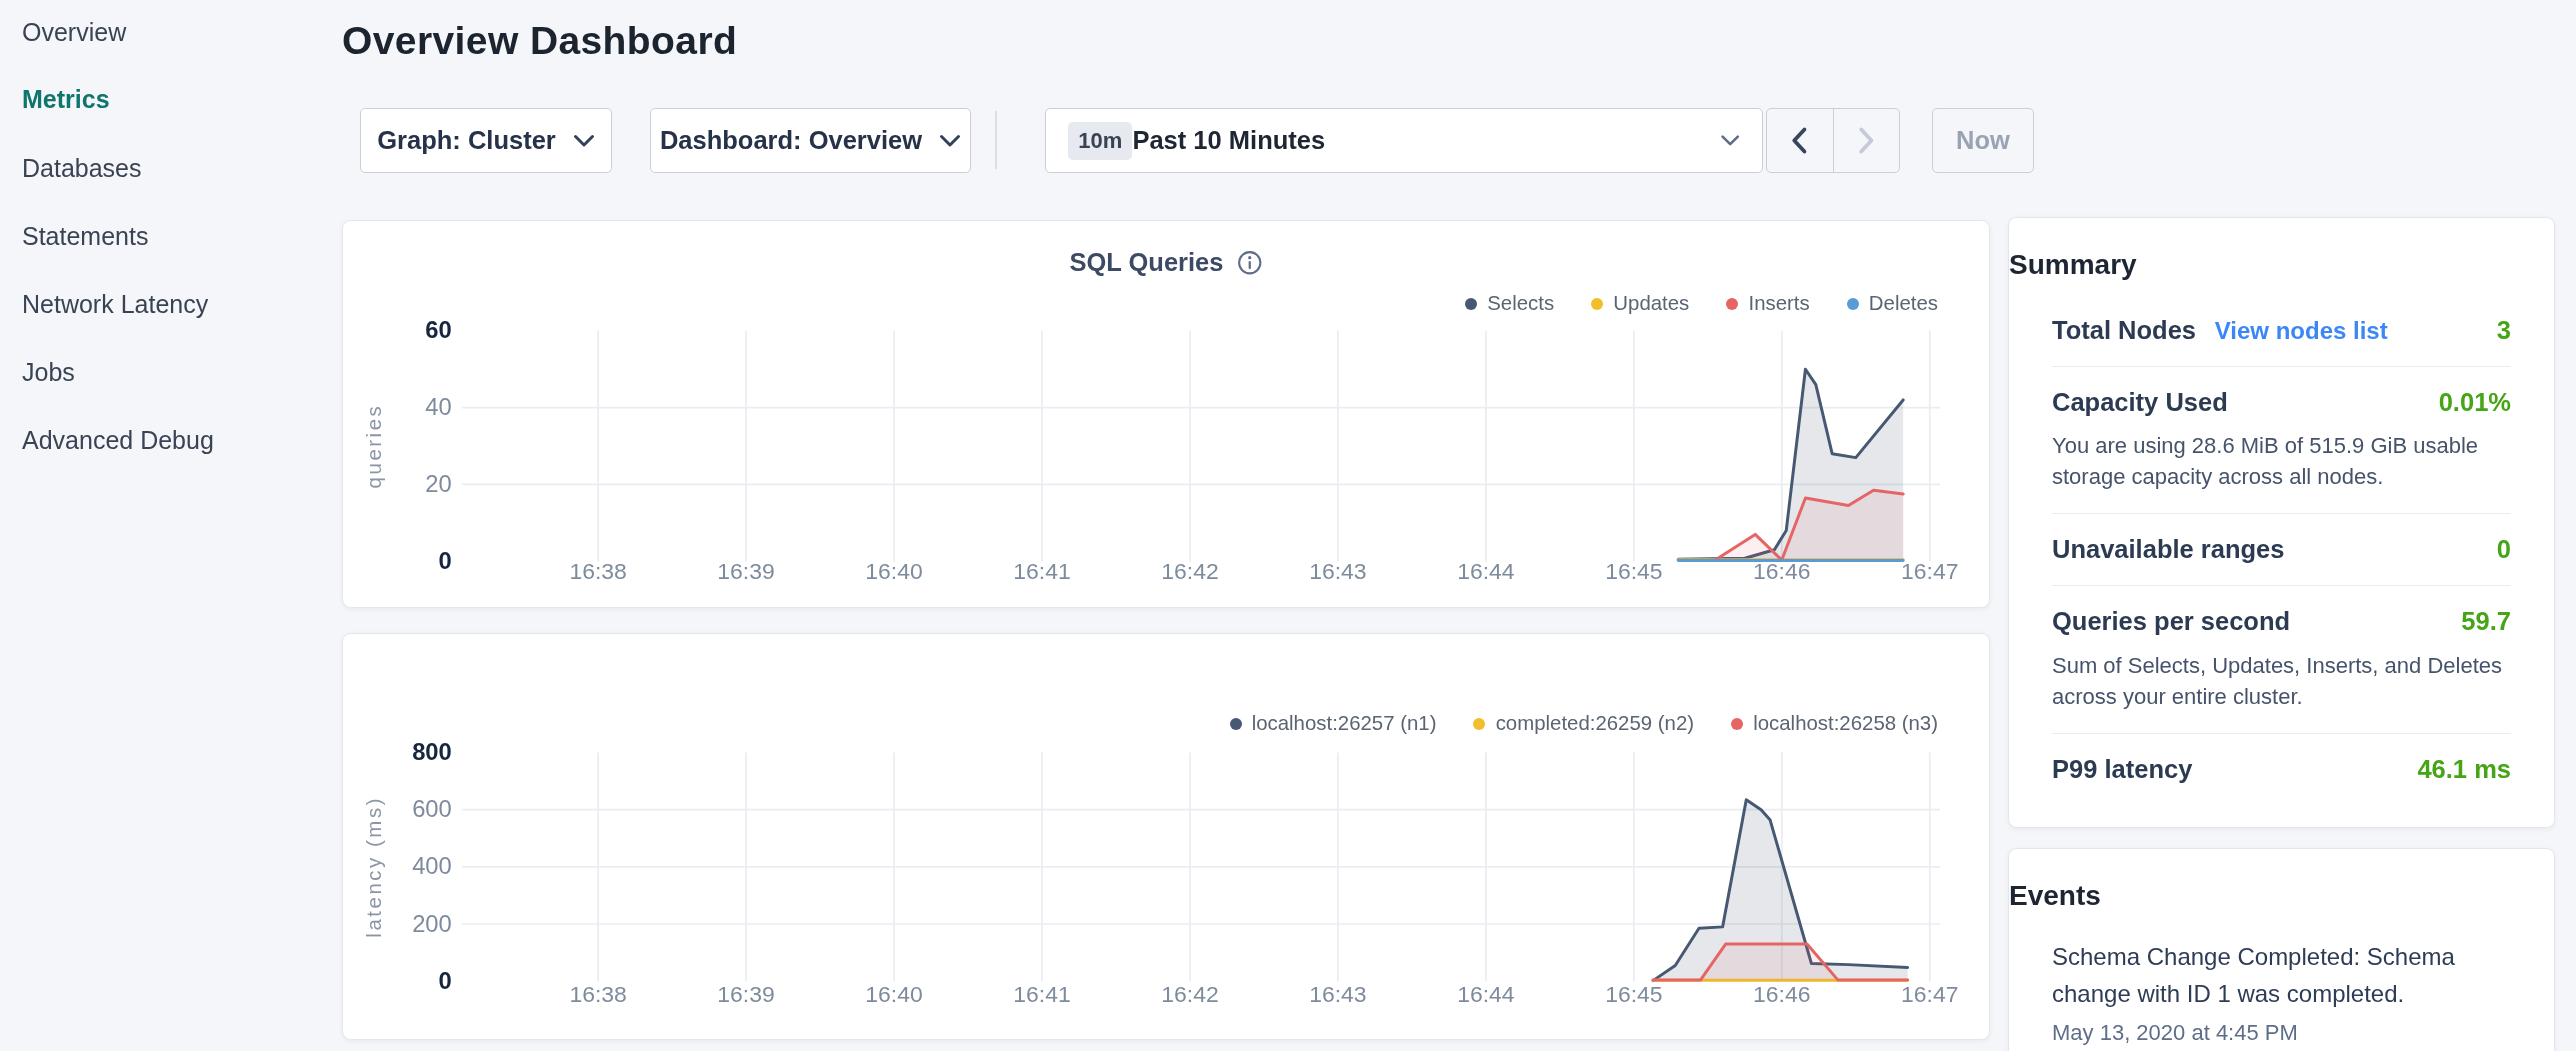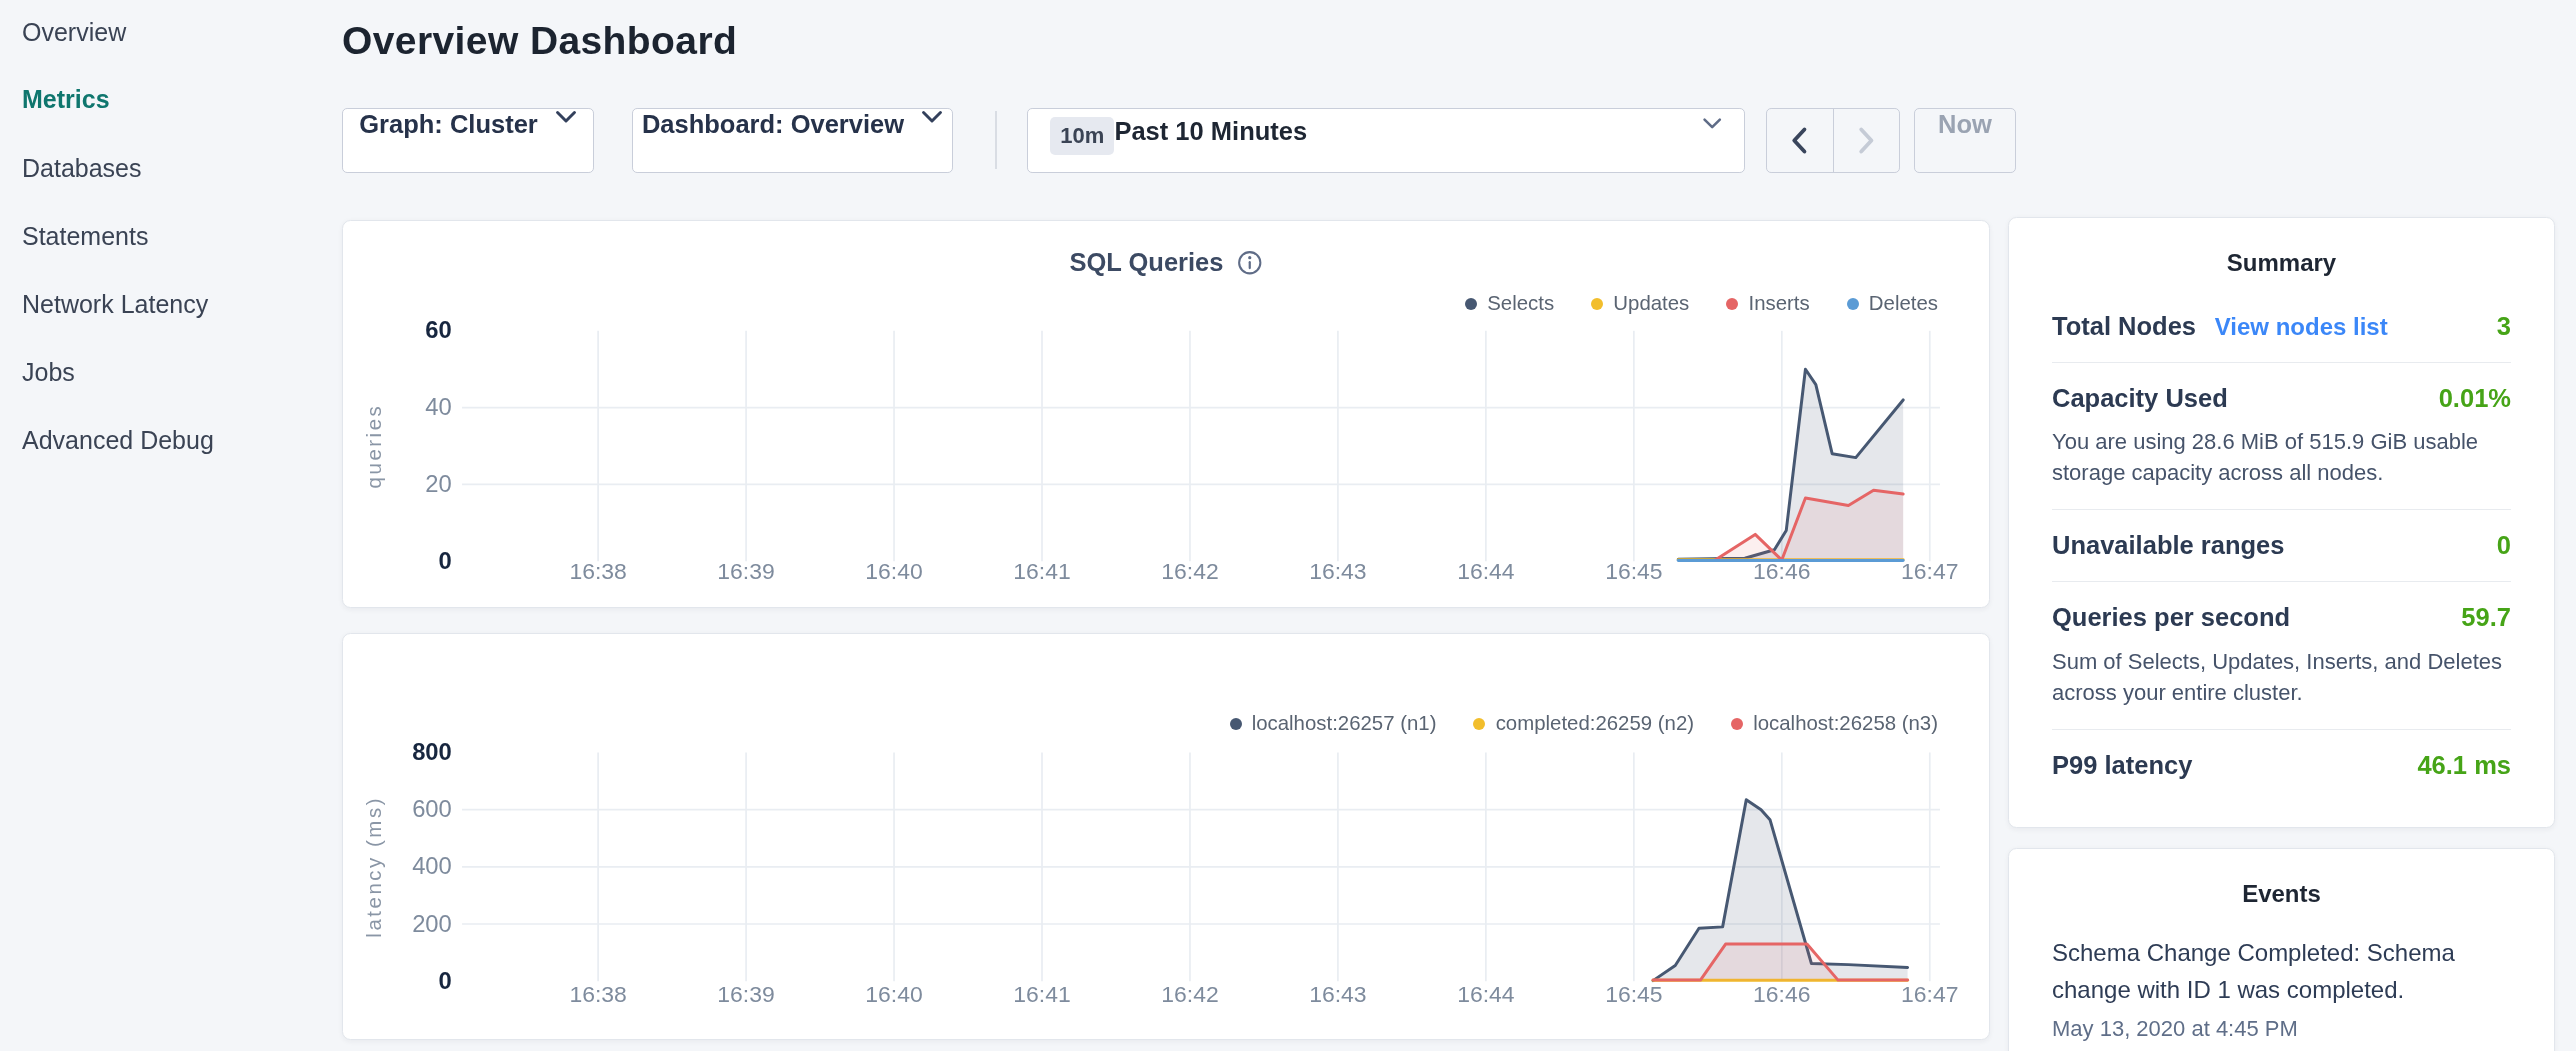--- a/index.html
+++ b/index.html
@@ -15,23 +15,23 @@
     font-size:25px;color:#3A4354;cursor:pointer;white-space:nowrap;
   }
   .sidebar-item.active{color:#0f766e;font-weight:700;}
   
   .page-title{
     position:absolute;left:342px;top:18.7px;margin:0;
     font-size:39px;font-weight:600;color:#1C2430;letter-spacing:0.4px;
   }
   
   .ctl{position:absolute;top:108px;height:65px;box-sizing:border-box;
-    display:flex;align-items:flex-start;justify-content:center;
+    display:flex;align-items:center;justify-content:center;
     font-family:inherit;font-size:25.5px;font-weight:700;color:#26324A;
-    background:#fff;border:1.7px solid #C9CEDA;border-radius:5.1px;cursor:pointer;}
+    background:#fff;border:1.7px solid #C9CEDA;border-radius:5.1px;cursor:pointer;margin-left:18px;}
   #graph-btn{left:342px;width:252px;gap:17px;}
   #dashboard-btn{left:632px;width:321px;gap:17px;}
   .vdivider{position:absolute;left:995px;top:111px;width:1.7px;height:58px;background:#D9DDE4;}
   #time-select{left:1027px;width:718px;justify-content:flex-start;padding:8px 22px;}
   .time-badge{background:#E6E9F0;border-radius:5.1px;padding:6px 10.2px;font-size:22px;font-weight:700;color:#3A4354;}
   .time-label{font-size:25.5px;font-weight:700;color:#1E2633;}
   .time-chevron{margin-left:auto;}
   .arrow-group{position:absolute;left:1766px;top:108px;width:134px;height:65px;box-sizing:border-box;
     border:1.7px solid #C9CEDA;border-radius:5.1px;display:flex;background:transparent;}
   .arrow-btn{flex:1;display:flex;align-items:center;justify-content:center;background:transparent;border:none;cursor:pointer;padding:0;}
@@ -45,21 +45,21 @@
   .chart-title{position:absolute;top:27px;left:0;width:100%;display:flex;align-items:center;
     justify-content:center;gap:13.6px;font-size:25.5px;font-weight:700;color:#3C4A63;}
   .legend{position:absolute;right:51px;display:flex;gap:37px;align-items:center;}
   #legend-1{top:71px;} #legend-2{top:78px;}
   .legend-item{display:flex;align-items:center;gap:10.2px;font-size:20.4px;color:#5A6472;white-space:nowrap;}
   .legend-dot{width:12px;height:12px;border-radius:50%;flex:0 0 auto;}
   .plot{position:absolute;left:0;top:0;}
   
   #summary-card{left:2008px;top:217px;width:547px;height:611px;}
   #events-card{left:2008px;top:848px;width:547px;height:366px;}
-  .side-title{margin:31px 0 0;text-align:center;font-size:24px;font-weight:700;color:#1E2633;}
+  .side-title{margin:31px 0 0;font-size:28px;font-weight:700;color:#1E2633;}
   .summary-rows{margin:13.6px 43px 0;}
   .srow{padding:21px 0;border-bottom:1.7px solid #E8EBEF;}
   .srow:last-child{border-bottom:none;}
   .srow-head{display:flex;align-items:baseline;}
   .srow-label{font-size:25.5px;font-weight:700;color:#2C3A52;white-space:nowrap;}
   .srow-link{margin-left:18.7px;font-size:24px;font-weight:700;color:#3B87F8;cursor:pointer;white-space:nowrap;}
   .srow-value{margin-left:auto;font-size:25.5px;font-weight:700;color:#46A417;white-space:nowrap;}
   .srow-desc{margin:13.6px 0 0;font-size:22px;line-height:31px;color:#46536A;}
   .event-item{margin:25.5px 43px 0;}
   .event-msg{margin:0;font-size:24px;line-height:37px;color:#2E3C55;}

